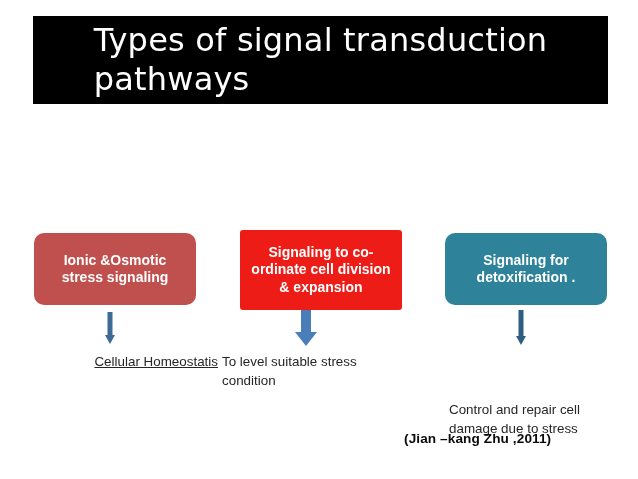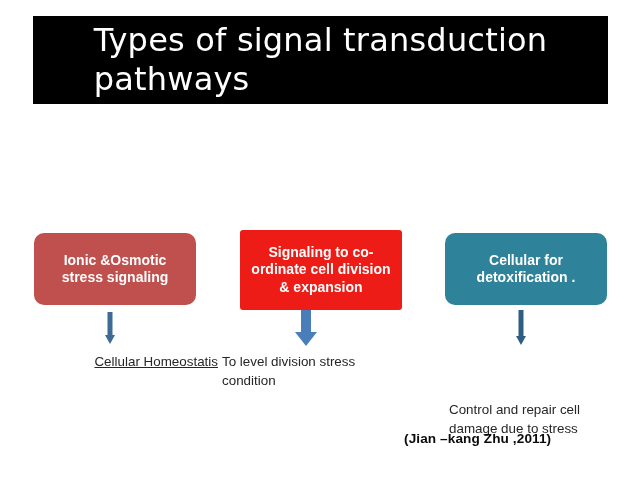--- a/index.html
+++ b/index.html
@@ -130,21 +130,21 @@
 stress signaling</span>
 </div>
 
 <div id="box-celldivision" class="flow-box">
   <span class="box-label">Signaling to co-
 ordinate cell division
 &amp; expansion</span>
 </div>
 
 <div id="box-detox" class="flow-box">
-  <span class="box-label">Cellular for
+  <span class="box-label">Signaling for
 detoxification .</span>
 </div>
 
 <div id="arrow-ionic" class="arrow">
   <svg width="24" height="34" viewBox="0 0 24 34" xmlns="http://www.w3.org/2000/svg">
     <g fill="#3E6A96">
       <rect x="9.5" y="0" width="5" height="25"></rect>
       <polygon points="7,23 17,23 12,32"></polygon>
     </g>
   </svg>
@@ -163,19 +163,19 @@
   <svg width="24" height="38" viewBox="0 0 24 38" xmlns="http://www.w3.org/2000/svg">
     <g fill="#2E5F83">
       <rect x="9.5" y="0" width="5" height="28"></rect>
       <polygon points="7,26 17,26 12,35"></polygon>
     </g>
   </svg>
 </div>
 
 <div id="caption-ionic" class="caption">Cellular Homeostatis</div>
 
-<div id="caption-celldiv" class="caption">To level division stress
+<div id="caption-celldiv" class="caption">To level suitable stress
 condition</div>
 
 <div id="caption-detox" class="caption">Control and repair cell
 damage due to stress</div>
 
 <div id="citation">(Jian –kang Zhu ,2011)</div>
 
 </body></html>

